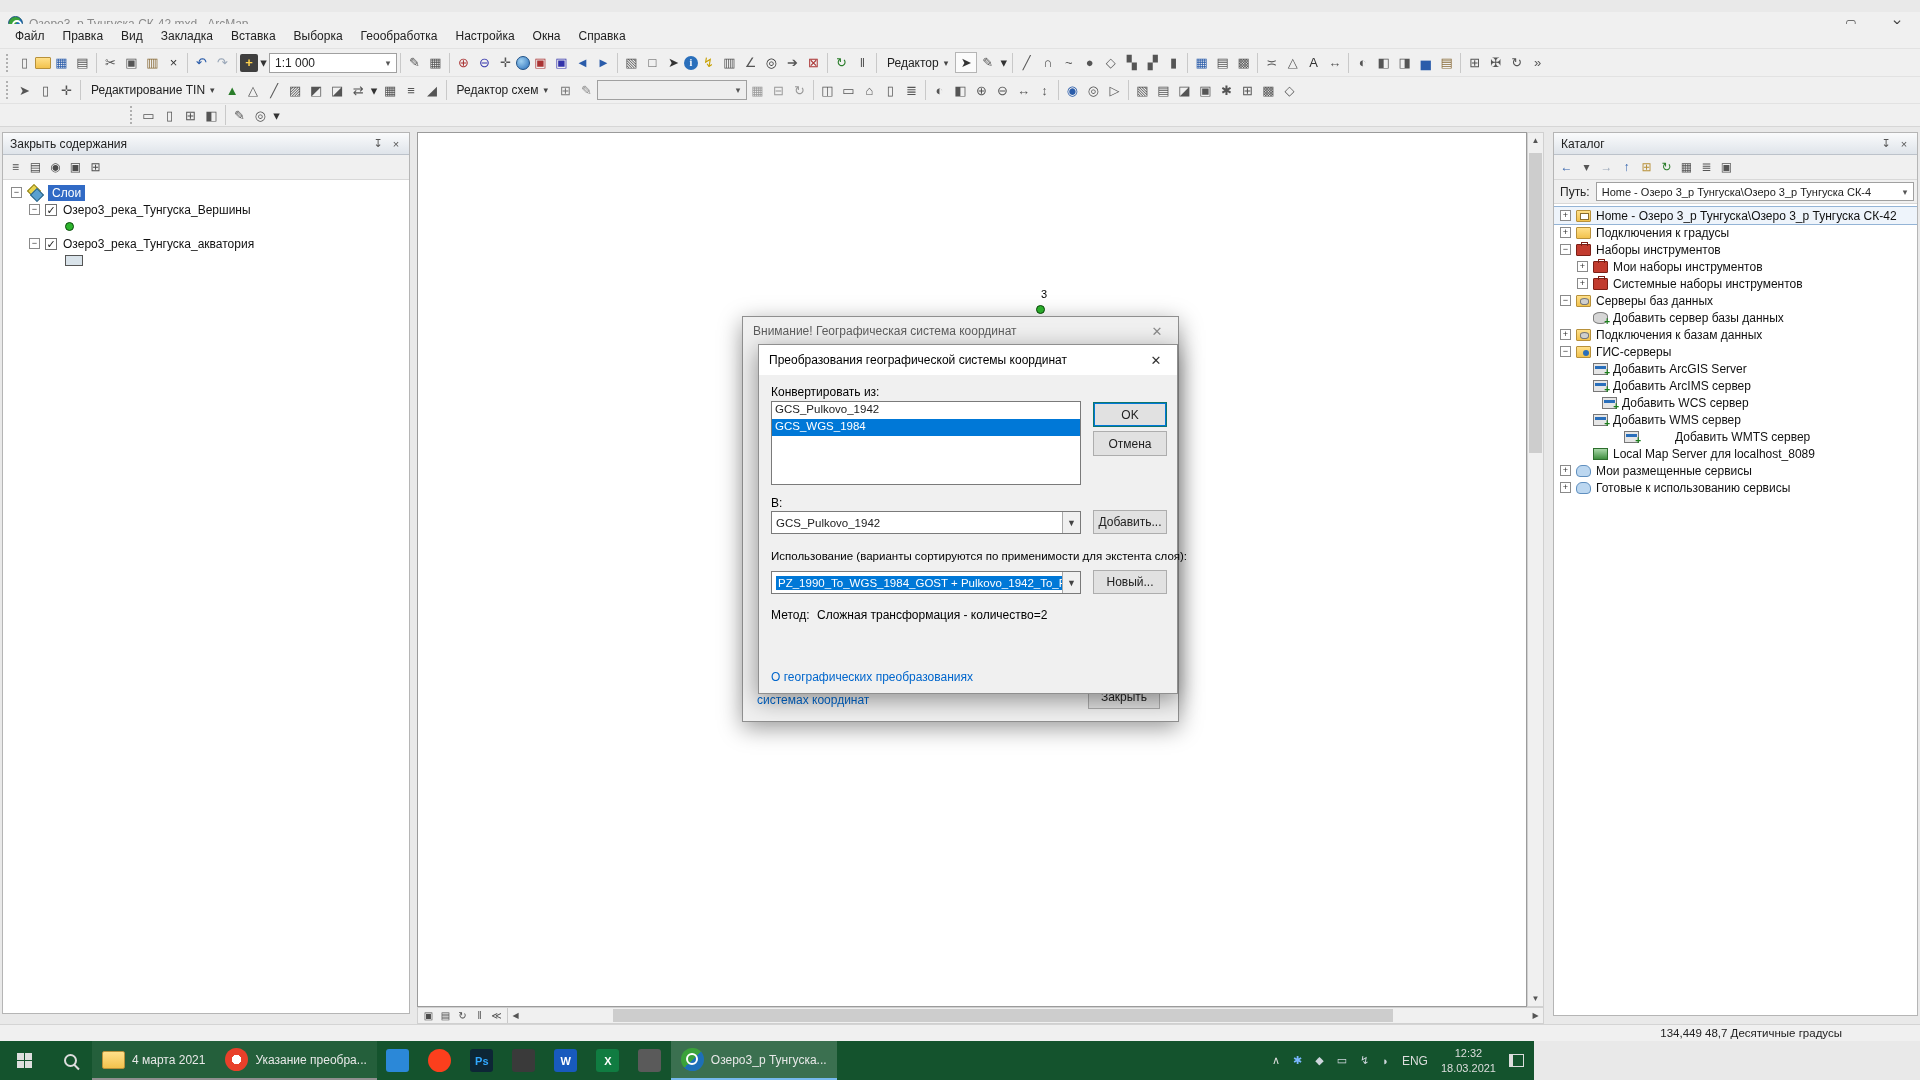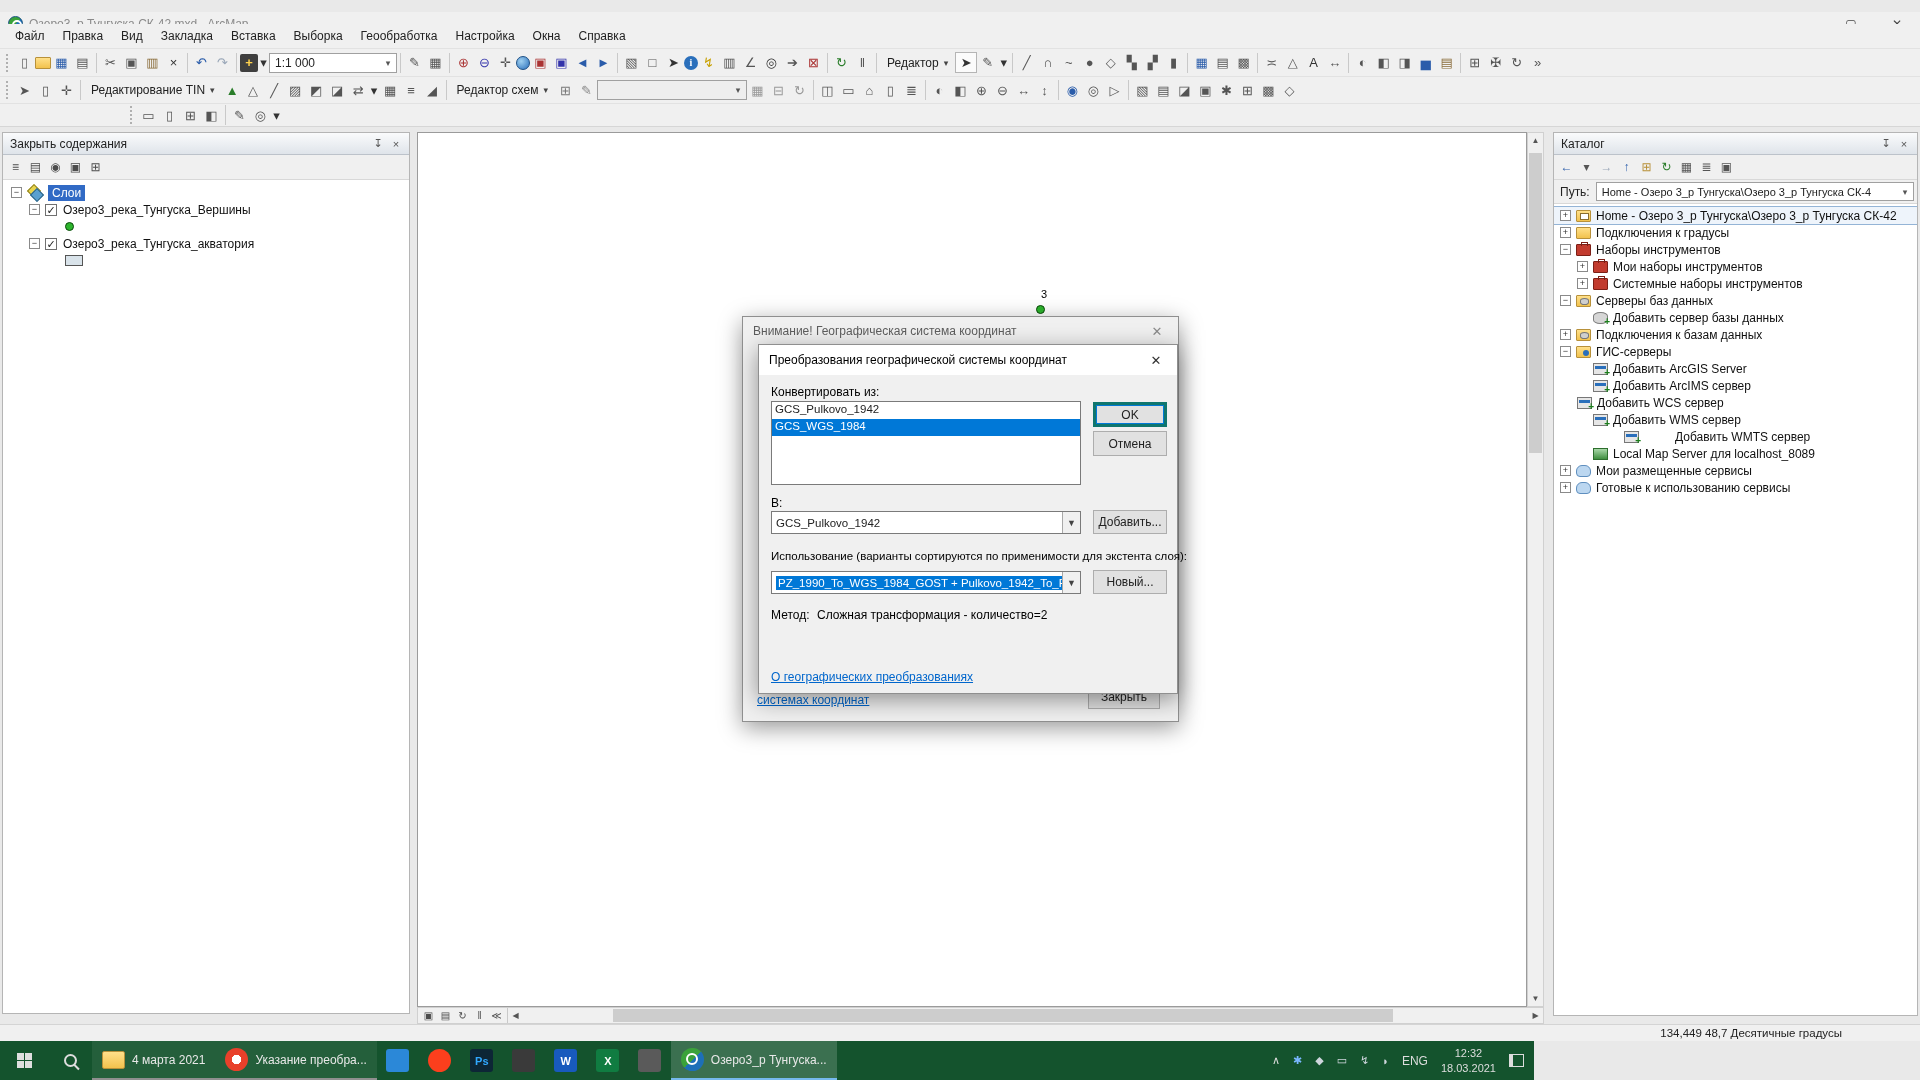--- a/index.html
+++ b/index.html
@@ -98,26 +98,26 @@
   #transform-dialog { left:758px; top:344px; width:420px; height:350px; z-index:50; }
   #transform-dialog .dlg-title { height:30px; display:flex; align-items:center; padding-left:10px; background:#fff; color:#000; }
   .dlg-title-text { flex:1; white-space:nowrap; overflow:hidden; }
   .dlg-close { width:42px; height:100%; display:flex; align-items:center; justify-content:center; color:#333; font-size:13px; flex:none; }
   #warning-dialog .dlg-close { color:#8a8a8a; }
   .fld-label { position:absolute; font-size:12px; color:#000; }
   .listbox { position:absolute; left:12px; top:56px; width:310px; height:84px; background:#fff; border:1px solid #7a7a7a; }
   .list-item { height:17px; padding:1px 3px; font-size:11.5px; white-space:nowrap; }
   .list-item.selected { background:#0078d7; color:#fff; }
   .btn { position:absolute; width:74px; height:25px; background:#e1e1e1; border:1px solid #adadad; font-size:12px; display:flex; align-items:center; justify-content:center; }
-  .btn.default { border:3px solid #0f766e; box-shadow:inset 0 0 0 1px #0078d7; }
+  .btn.default { border:1px solid #0f766e; box-shadow:inset 0 0 0 1px #0078d7; }
   .combo { position:absolute; height:23px; background:#fff; border:1px solid #7a7a7a; display:flex; align-items:stretch; }
   .combo-text { flex:1; display:flex; align-items:center; padding-left:4px; font-size:11.5px; white-space:nowrap; overflow:hidden; }
   .combo-text .hl { background:#0078d7; color:#fff; padding:1px 2px; white-space:nowrap; }
   .combo-btn { width:18px; border-left:1px solid #a8a8a8; background:#f0f0f0; display:flex; align-items:center; justify-content:center; font-size:9px; color:#444; flex:none; }
-  .dlg-link { position:absolute; color:#0066cc; text-decoration:underline; font-size:12px; }
+  .dlg-link { position:absolute; color:#0066cc; font-size:12px; }
 
   
   #statusbar { position:absolute; left:0; top:1024px; width:1920px; height:17px; background:#f0f0f0; border-top:1px solid #d4d4d4; display:flex; align-items:center; }
   #status-coords { margin-left:auto; padding-right:78px; font-size:11.5px; color:#222; }
 
   
   #taskbar { position:absolute; left:0; top:1041px; width:1534px; height:39px; background:#14532d; display:flex; align-items:stretch; z-index:100; }
   .tb-btn { display:flex; align-items:center; justify-content:center; color:#e8e8e8; }
   #start-button { width:48px; }
   .winlogo { display:grid; grid-template-columns:7px 7px; grid-template-rows:7px 7px; gap:1px; }
@@ -469,21 +469,21 @@
       <div class="trow" style="padding-left: 23px;">
         <span class="expspace"></span>
         <span class="ti ti-serveradd"></span>
         <span class="tlab">Добавить ArcGIS Server</span>
       </div>
       <div class="trow" style="padding-left: 23px;">
         <span class="expspace"></span>
         <span class="ti ti-serveradd"></span>
         <span class="tlab">Добавить ArcIMS сервер</span>
       </div>
-      <div class="trow" style="padding-left: 7px;">
+      <div class="trow" style="padding-left: 32px;">
         <span class="expspace"></span>
         <span class="ti ti-serveradd"></span>
         <span class="tlab">Добавить WCS сервер</span>
       </div>
       <div class="trow" style="padding-left: 23px;">
         <span class="expspace"></span>
         <span class="ti ti-serveradd"></span>
         <span class="tlab">Добавить WMS сервер</span>
       </div>
       <div class="trow" style="padding-left: 23px; gap: 31px;">

